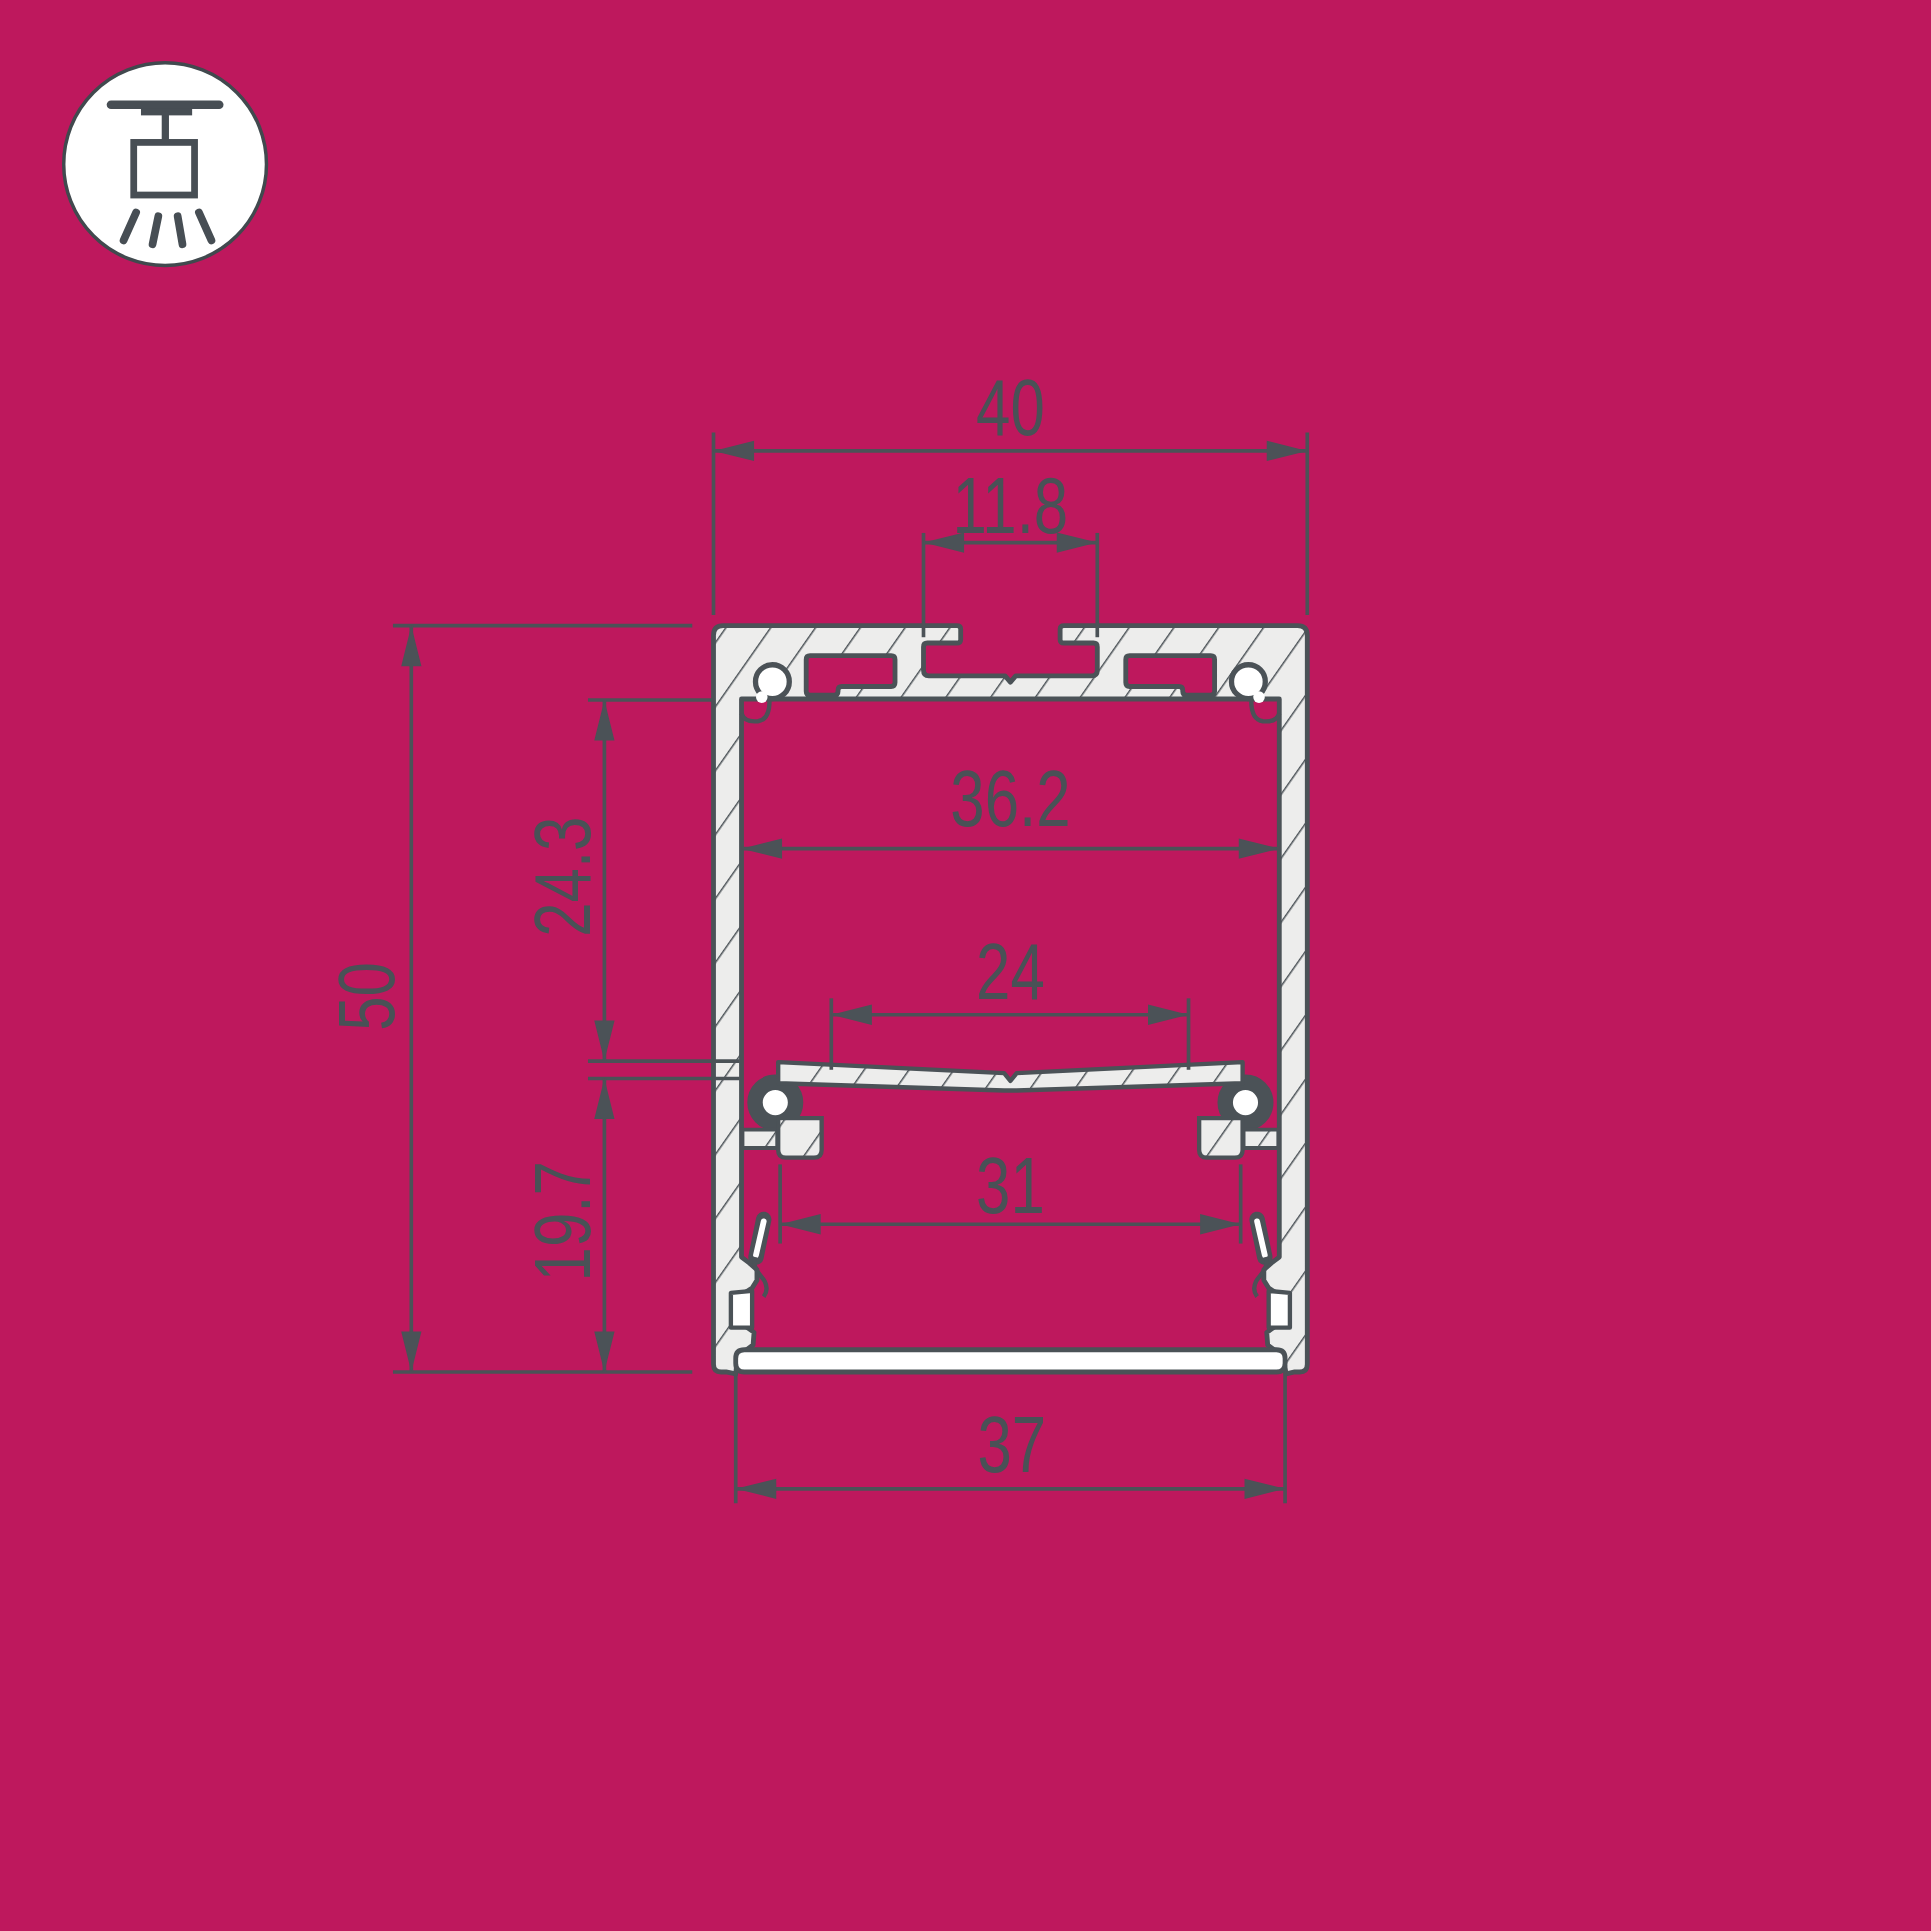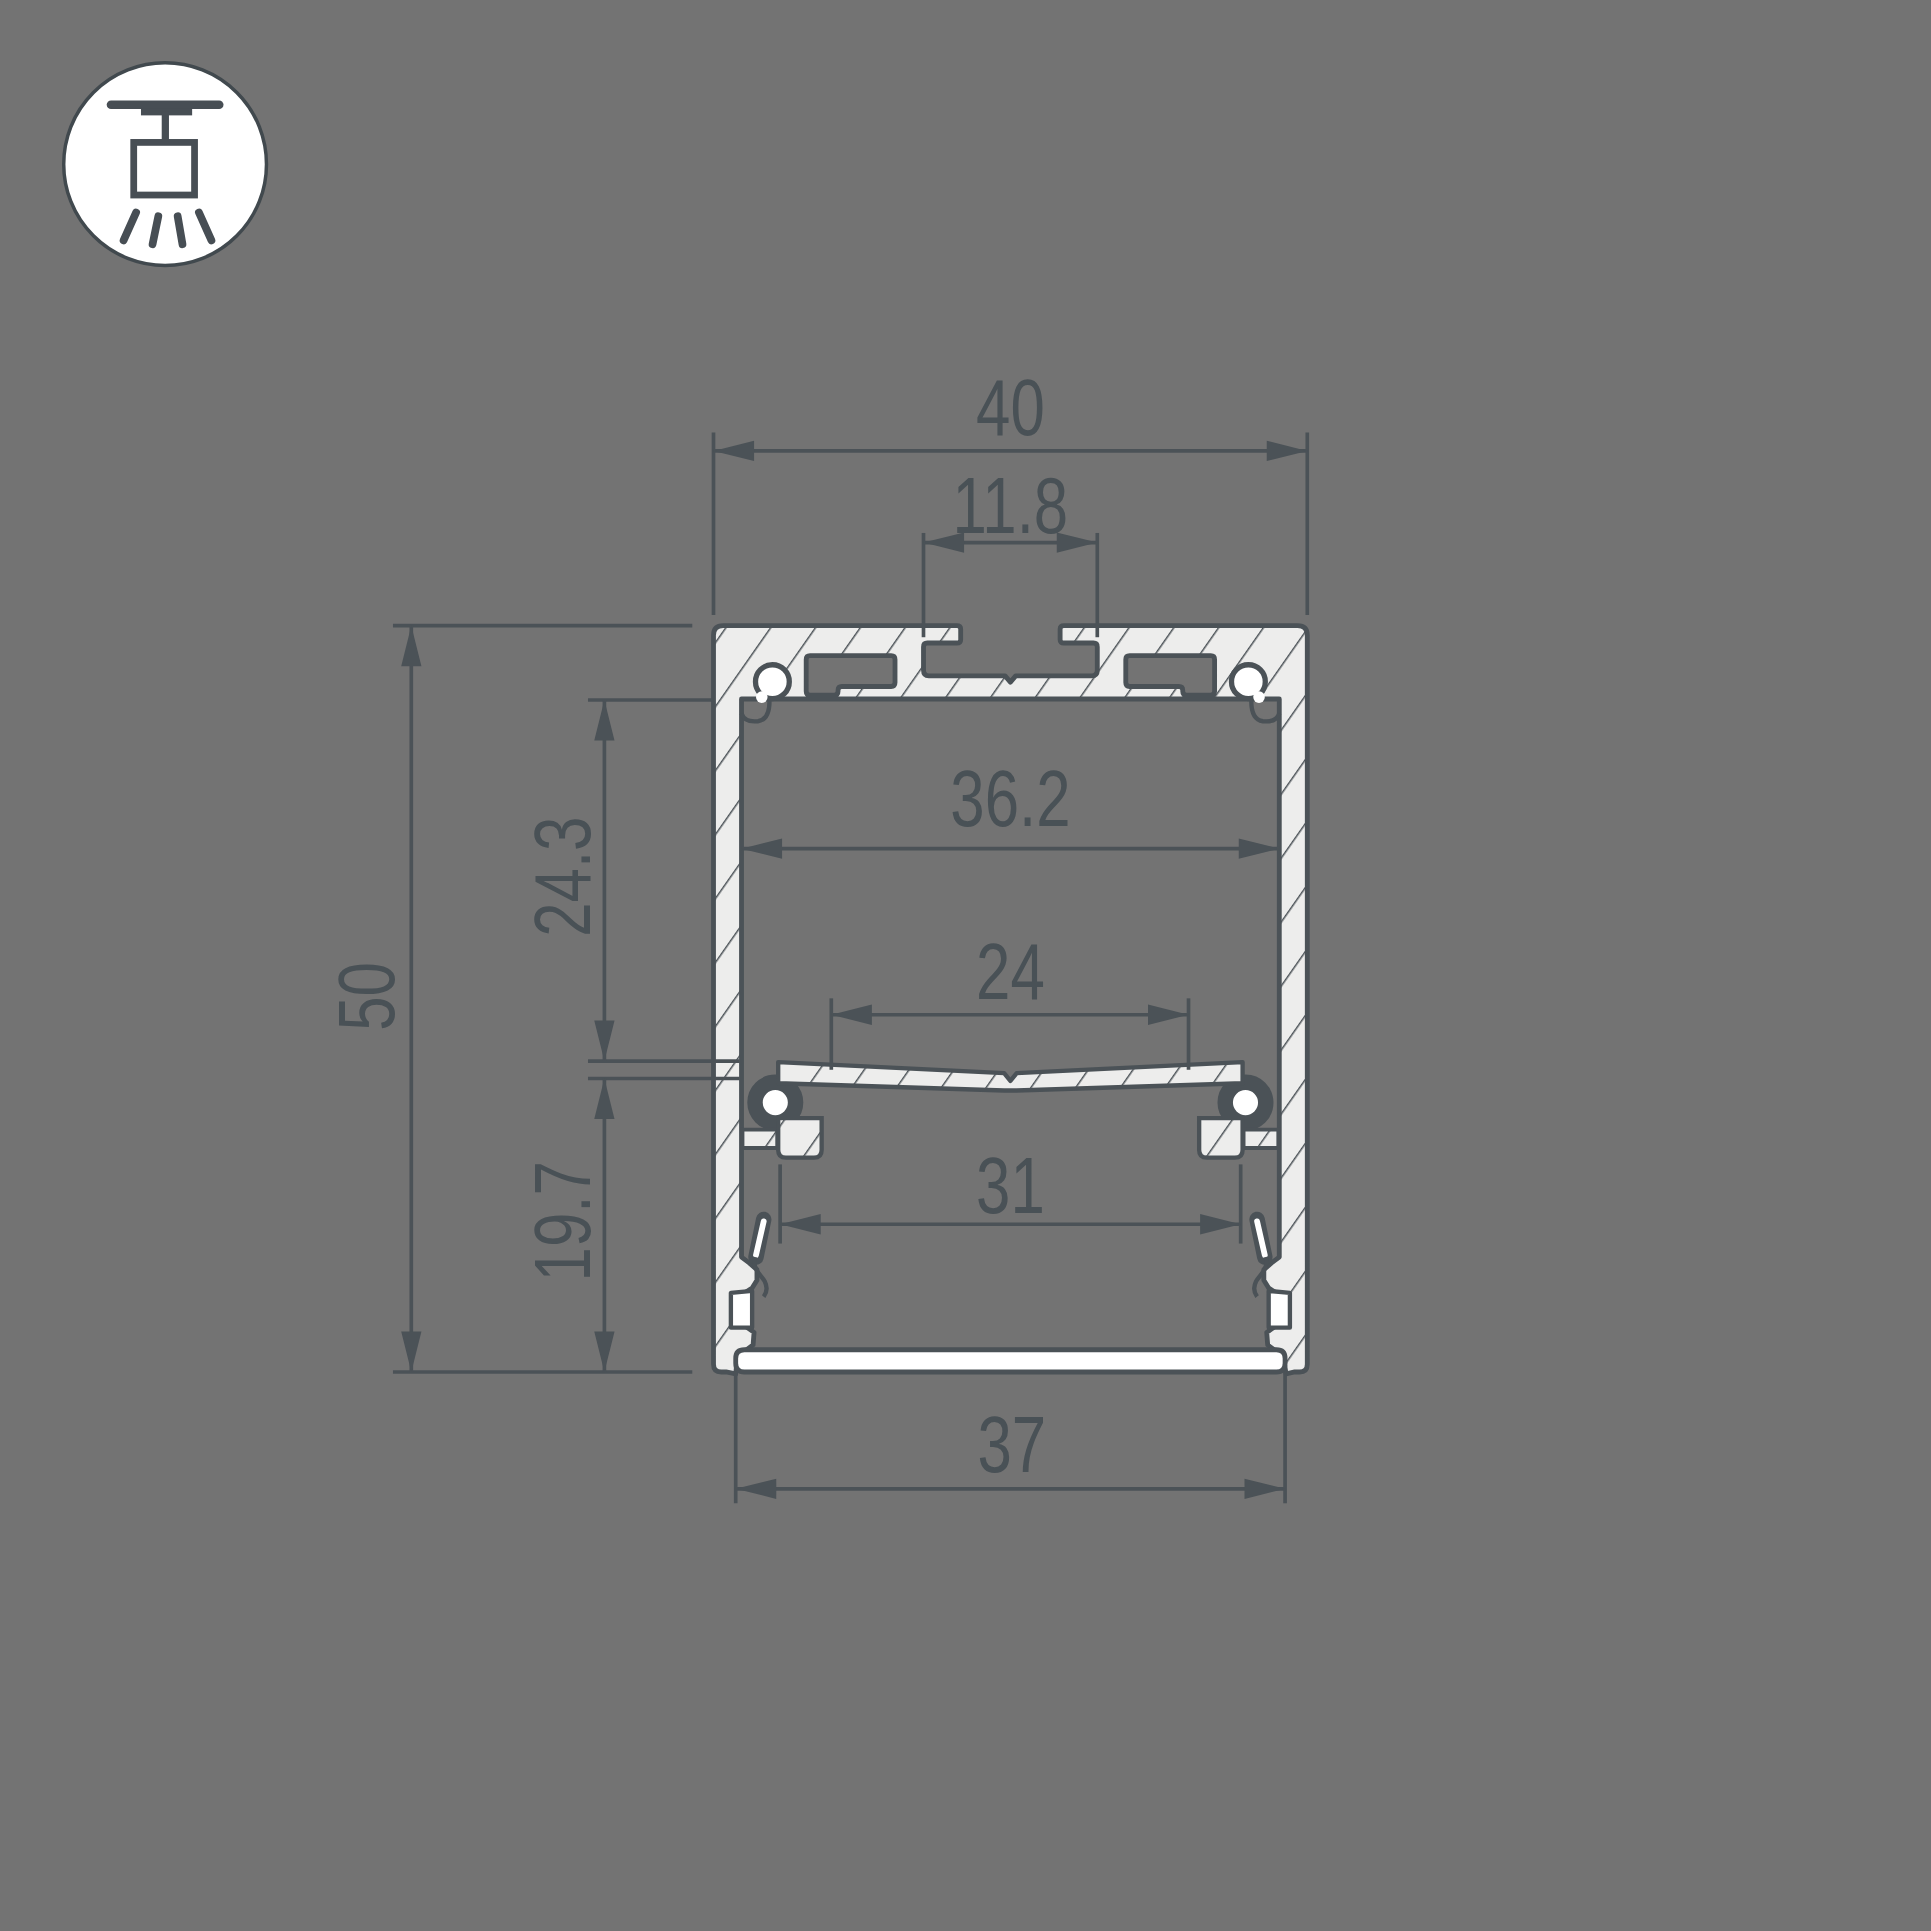--- a/index.html
+++ b/index.html
@@ -1,16 +1,16 @@
 <!DOCTYPE html>
 <html><head>
 <meta charset="utf-8">
 <style>
 html,body{margin:0;padding:0;background:#ffffff;}
-#page{width:1931px;height:1931px;position:relative;background:#737373;overflow:hidden;}
+#page{width:1931px;height:1931px;position:relative;background:#be185d;overflow:hidden;}
 text{font-family:"Liberation Sans", sans-serif;fill:#495156;}
 </style>
 </head>
 <body>
 <div id="page">
 <svg width="1931" height="1931" viewBox="0 0 2000 2000">
 <defs>
 <pattern id="hatch" patternUnits="userSpaceOnUse" width="38" height="38" patternTransform="rotate(-55)">
 <rect x="0" y="0" width="38" height="38" fill="#ededec"></rect>
 <line x1="0" y1="0" x2="38" y2="0" stroke="#4b5257" stroke-width="3"></line>

